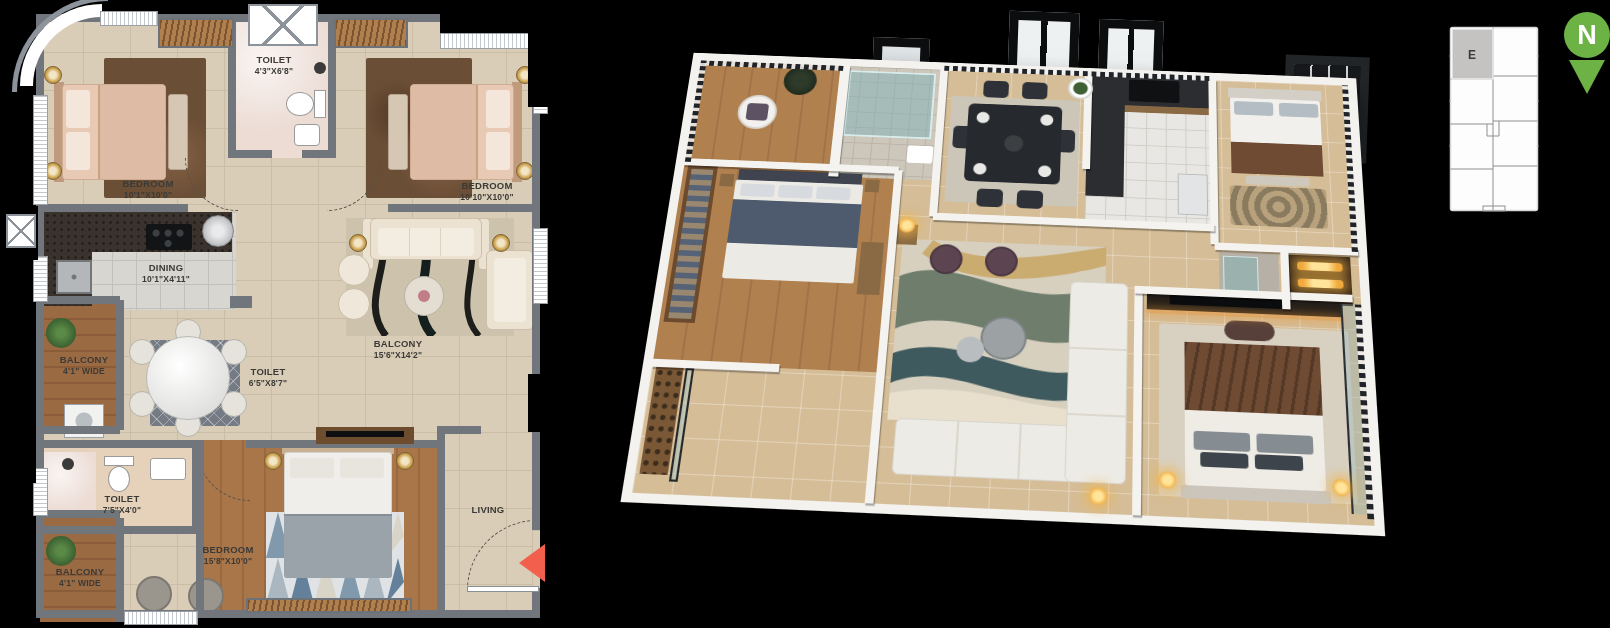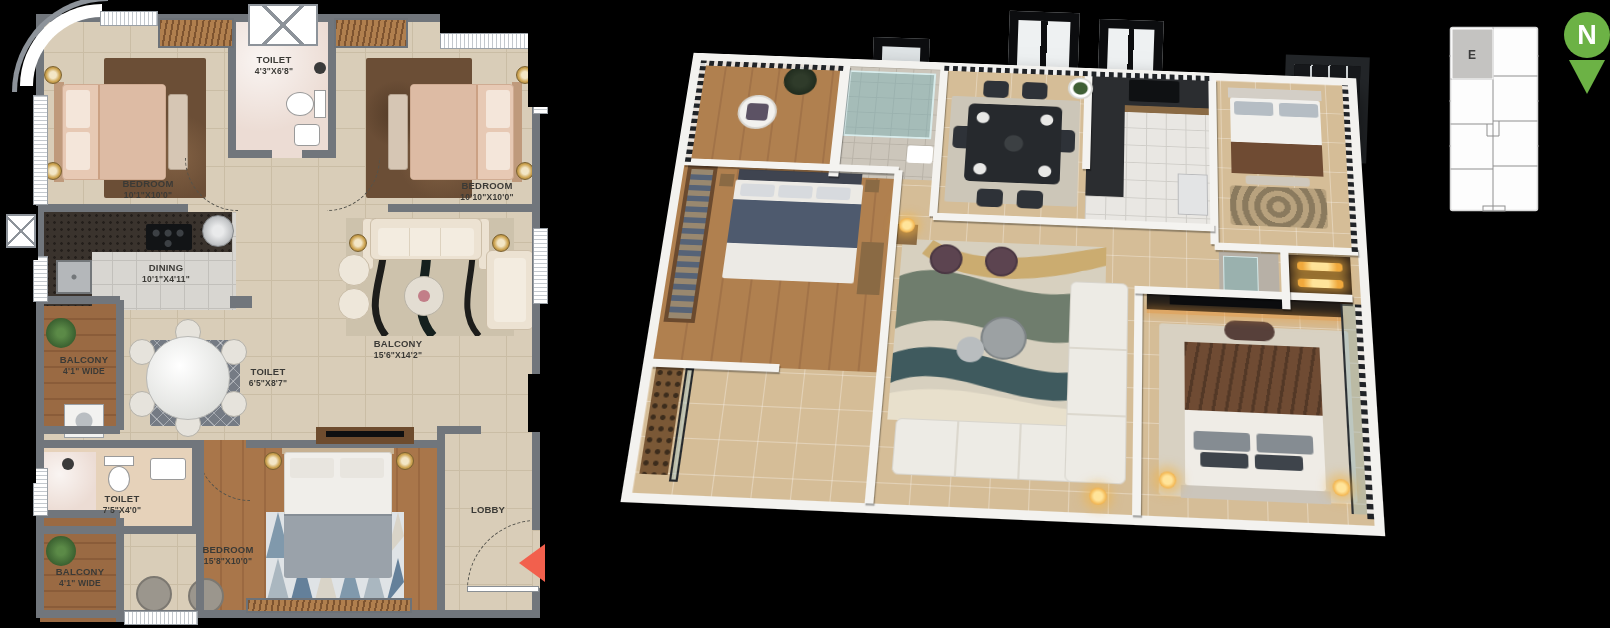--- a/index.html
+++ b/index.html
@@ -273,21 +273,21 @@
       </div>
     <div class="lbl" style="left:228px;top:556px">
         <div>BEDROOM</div>
         <div class="d">15'8"X10'0"</div>
       </div>
     <div class="lbl" style="left:80px;top:578px">
         <div>BALCONY</div>
         <div class="d">4'1" WIDE</div>
       </div>
     <div class="lbl" style="left:488px;top:510px">
-        <div>LOBBY</div>
+        <div>LIVING</div>
       </div>
 
     <div class="f" style="left:104px;top:456px;width:30px;height:10px;background:#fff;border:1px solid #9a9a9a;z-index:10"></div>
     <div class="f" style="left:108px;top:466px;width:22px;height:26px;background:#fff;border:1px solid #9a9a9a;border-radius:50%;z-index:10"></div>
     <div class="f" style="left:150px;top:458px;width:36px;height:22px;background:#fff;border:1px solid #9a9a9a;border-radius:3px;z-index:10"></div>
     <div class="f" style="left:62px;top:458px;width:12px;height:12px;background:#3a3a3a;border-radius:50%;z-index:10"></div>
   </div>
 
   <div class="p3dwrap">
 

